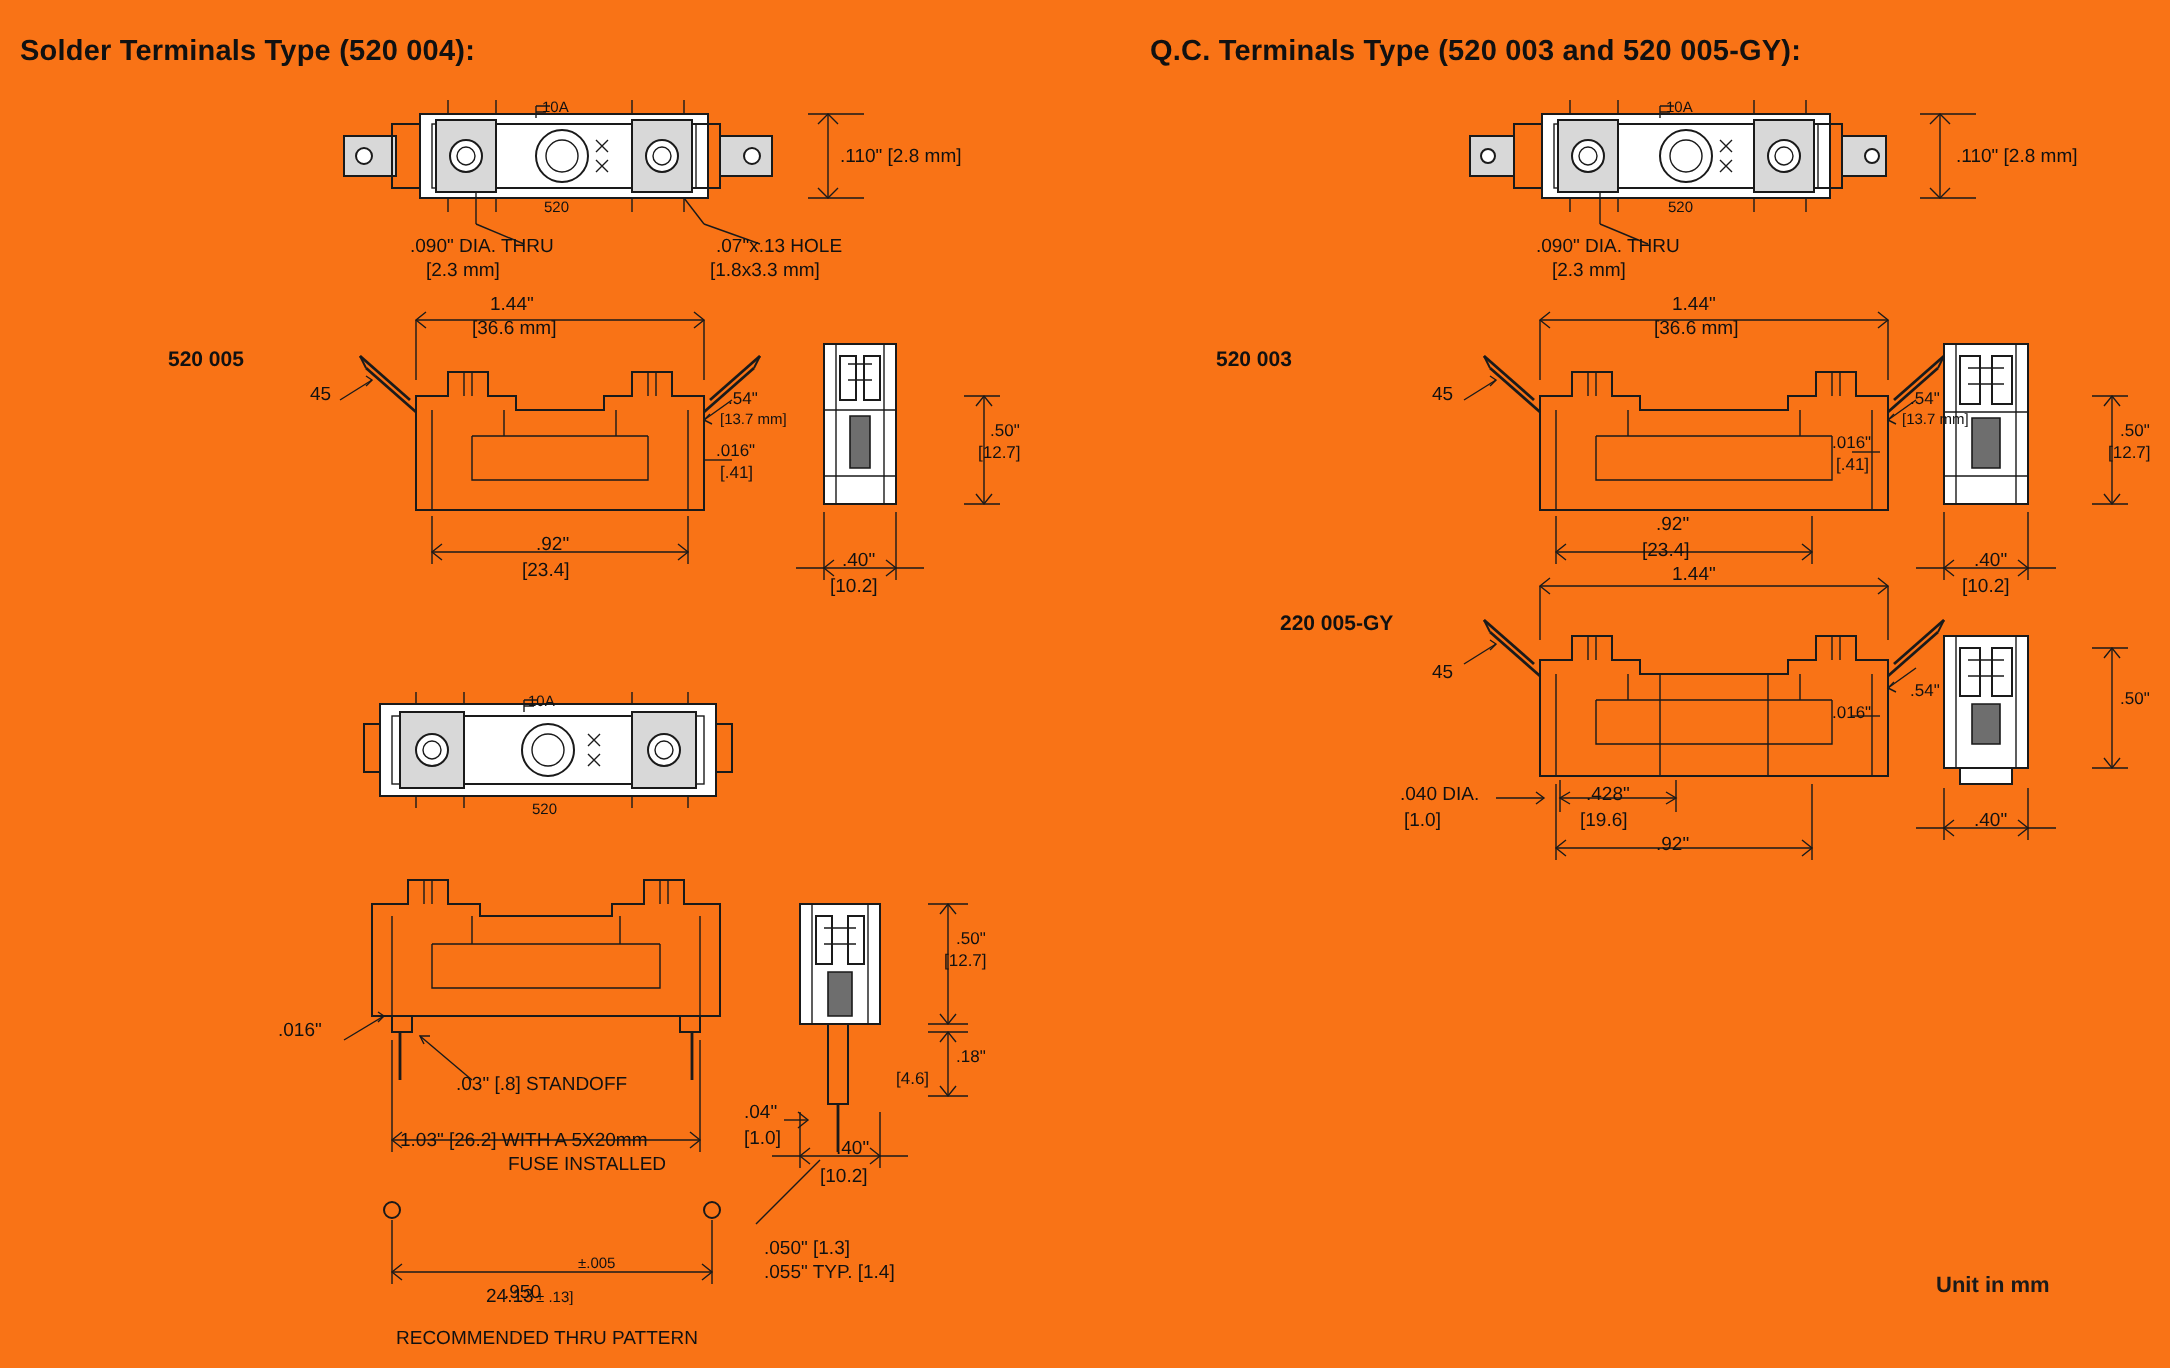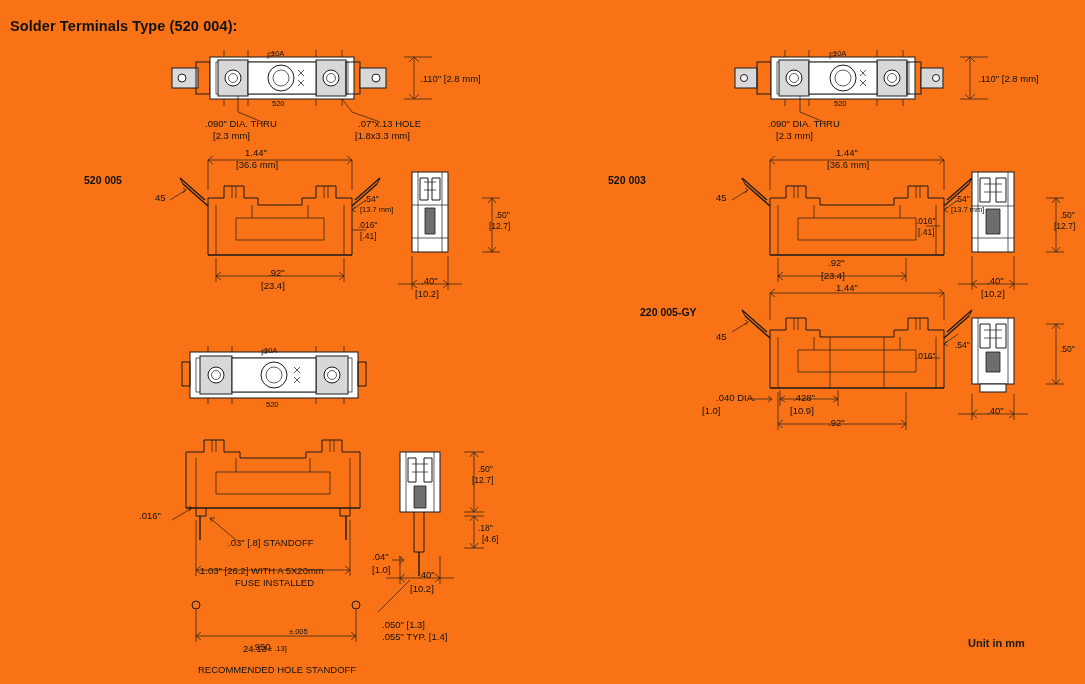--- a/index.html
+++ b/index.html
@@ -90,20 +90,21 @@
     stroke-width: 0.7;
     fill: none;
   }
 </style>
 </head>
 <body>
 
 <div id="page">
 
   <div class="sec-title" style="left:10px; top:18px;">Solder Terminals Type (520 004):</div>
+  <div class="sec-title" style="left:575px; top:18px;">Q.C. Terminals Type (520 003 and 520 005-GY):</div>
 
   <svg width="1085" height="684">
 
     <g>
 
       <rect class="fillgray" x="172" y="68" width="26" height="20"></rect>
       <circle class="fillw" cx="182" cy="78" r="4"></circle>
       <rect class="ln" x="196" y="62" width="14" height="32"></rect>
 
       <rect class="fillw" x="210" y="57" width="144" height="42"></rect>
@@ -462,36 +463,36 @@
   <div class="lbl" style="left:268px; top:268px;">.92"</div>
   <div class="lbl" style="left:261px; top:281px;">[23.4]</div>
   <div class="lbl" style="left:421px; top:276px;">.40"</div>
   <div class="lbl" style="left:415px; top:289px;">[10.2]</div>
 
   <div class="lbl tiny" style="left:264px; top:347px;">10A</div>
   <div class="lbl tiny" style="left:266px; top:401px;">520</div>
   <div class="lbl" style="left:139px; top:511px;">.016"</div>
   <div class="lbl" style="left:228px; top:538px;">.03" [.8] STANDOFF</div>
   <div class="lbl" style="left:200px; top:566px;">1.03" [26.2] WITH A 5X20mm</div>
-  <div class="lbl" style="left:235px; top:578px;">FUSE INSTALLED</div>
+  <div class="lbl" style="left:254px; top:578px;">FUSE INSTALLED</div>
   <div class="lbl" style="left:372px; top:552px;">.04"</div>
   <div class="lbl" style="left:372px; top:565px;">[1.0]</div>
   <div class="lbl" style="left:418px; top:570px;">.40"</div>
   <div class="lbl" style="left:410px; top:584px;">[10.2]</div>
   <div class="lbl mid" style="left:478px; top:465px;">.50"</div>
   <div class="lbl mid" style="left:472px; top:476px;">[12.7]</div>
   <div class="lbl mid" style="left:478px; top:524px;">.18"</div>
-  <div class="lbl mid" style="left:482px; top:535px;">[4.6]</div>
+  <div class="lbl mid" style="left:448px; top:535px;">[4.6]</div>
   <div class="lbl" style="left:382px; top:620px;">.050" [1.3]</div>
   <div class="lbl" style="left:382px; top:632px;">.055" TYP. [1.4]</div>
   <div class="lbl" style="left:252px; top:630px;margin-top:12px;">.950</div>
   <div class="lbl tiny" style="left:289px; top:628px;">±.005</div>
   <div class="lbl" style="left:243px; top:644px;">24.13</div>
   <div class="lbl tiny" style="left:268px; top:645px;">± .13]</div>
-  <div class="lbl" style="left:198px; top:665px;">RECOMMENDED HOLE STANDOFF</div>
+  <div class="lbl" style="left:198px; top:665px;">RECOMMENDED THRU PATTERN</div>
 
   <div class="lbl tiny" style="left:833px; top:50px;">10A</div>
   <div class="lbl tiny" style="left:834px; top:100px;">520</div>
   <div class="lbl" style="left:978px; top:74px;">.110" [2.8 mm]</div>
   <div class="lbl" style="left:768px; top:119px;">.090" DIA. THRU</div>
   <div class="lbl" style="left:776px; top:131px;">[2.3 mm]</div>
   <div class="lbl bold" style="left:608px; top:174px;">520 003</div>
   <div class="lbl" style="left:716px; top:193px;">45</div>
   <div class="lbl" style="left:836px; top:148px;">1.44"</div>
   <div class="lbl" style="left:827px; top:160px;">[36.6 mm]</div>
@@ -506,21 +507,21 @@
   <div class="lbl" style="left:987px; top:276px;">.40"</div>
   <div class="lbl" style="left:981px; top:289px;">[10.2]</div>
 
   <div class="lbl bold" style="left:640px; top:306px;">220 005-GY</div>
   <div class="lbl" style="left:716px; top:332px;">45</div>
   <div class="lbl" style="left:836px; top:283px;">1.44"</div>
   <div class="lbl mid" style="left:916px; top:352px;">.016"</div>
   <div class="lbl mid" style="left:955px; top:341px;">.54"</div>
   <div class="lbl mid" style="left:1060px; top:345px;">.50"</div>
   <div class="lbl" style="left:987px; top:406px;">.40"</div>
-  <div class="lbl" style="left:700px; top:393px;margin-left:16px;">.040 DIA.</div>
+  <div class="lbl" style="left:700px; top:393px;">.040 DIA.</div>
   <div class="lbl" style="left:702px; top:406px;">[1.0]</div>
   <div class="lbl" style="left:793px; top:393px;">.428"</div>
-  <div class="lbl" style="left:790px; top:406px;">[10.9]</div>
+  <div class="lbl" style="left:790px; top:406px;">[19.6]</div>
   <div class="lbl" style="left:828px; top:418px;">.92"</div>
 
   <div class="unit" style="left:968px; top:637px;">Unit in mm</div>
 
 </div>
 
 </body></html>

